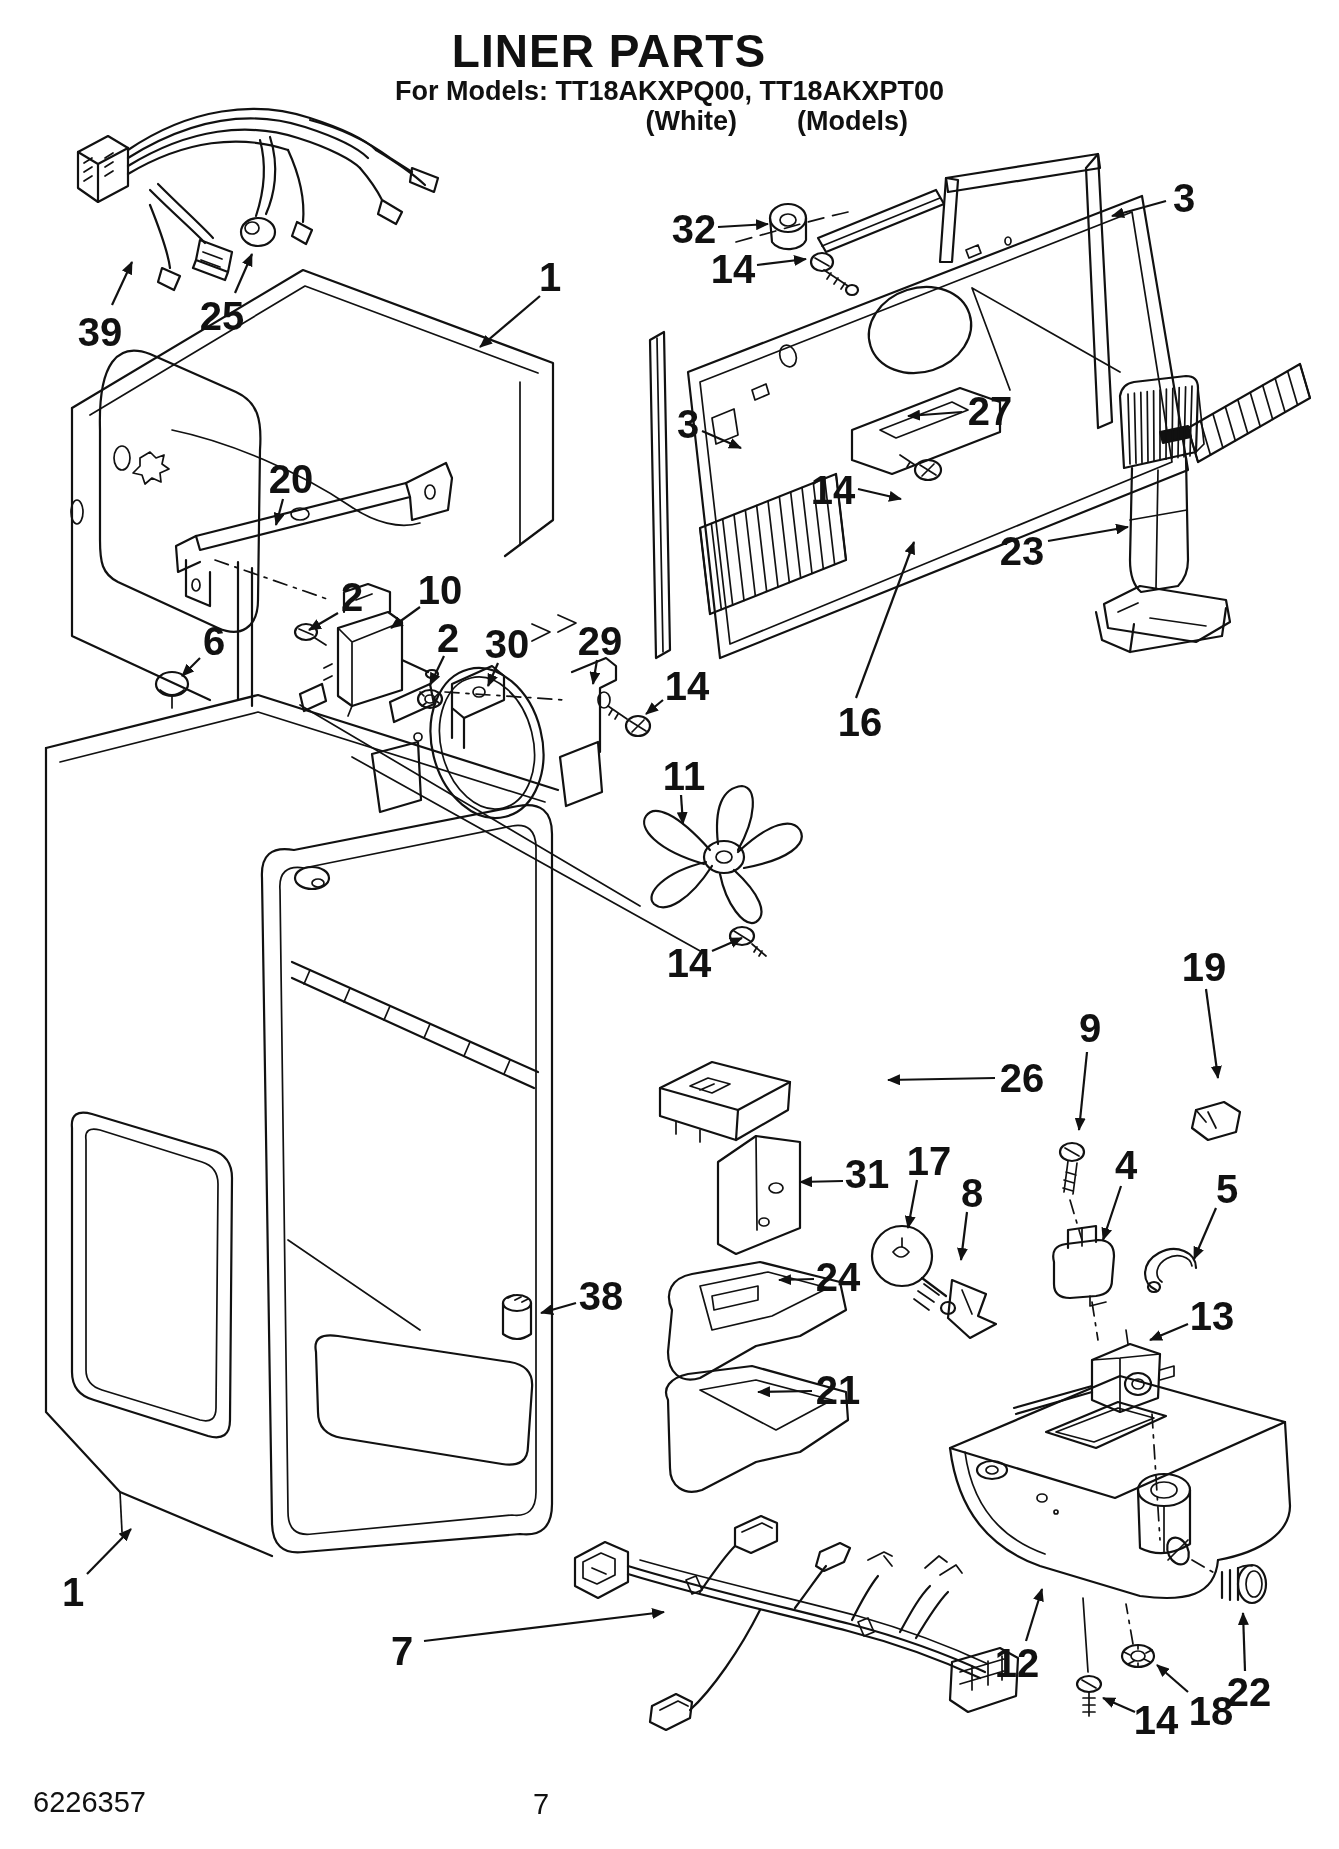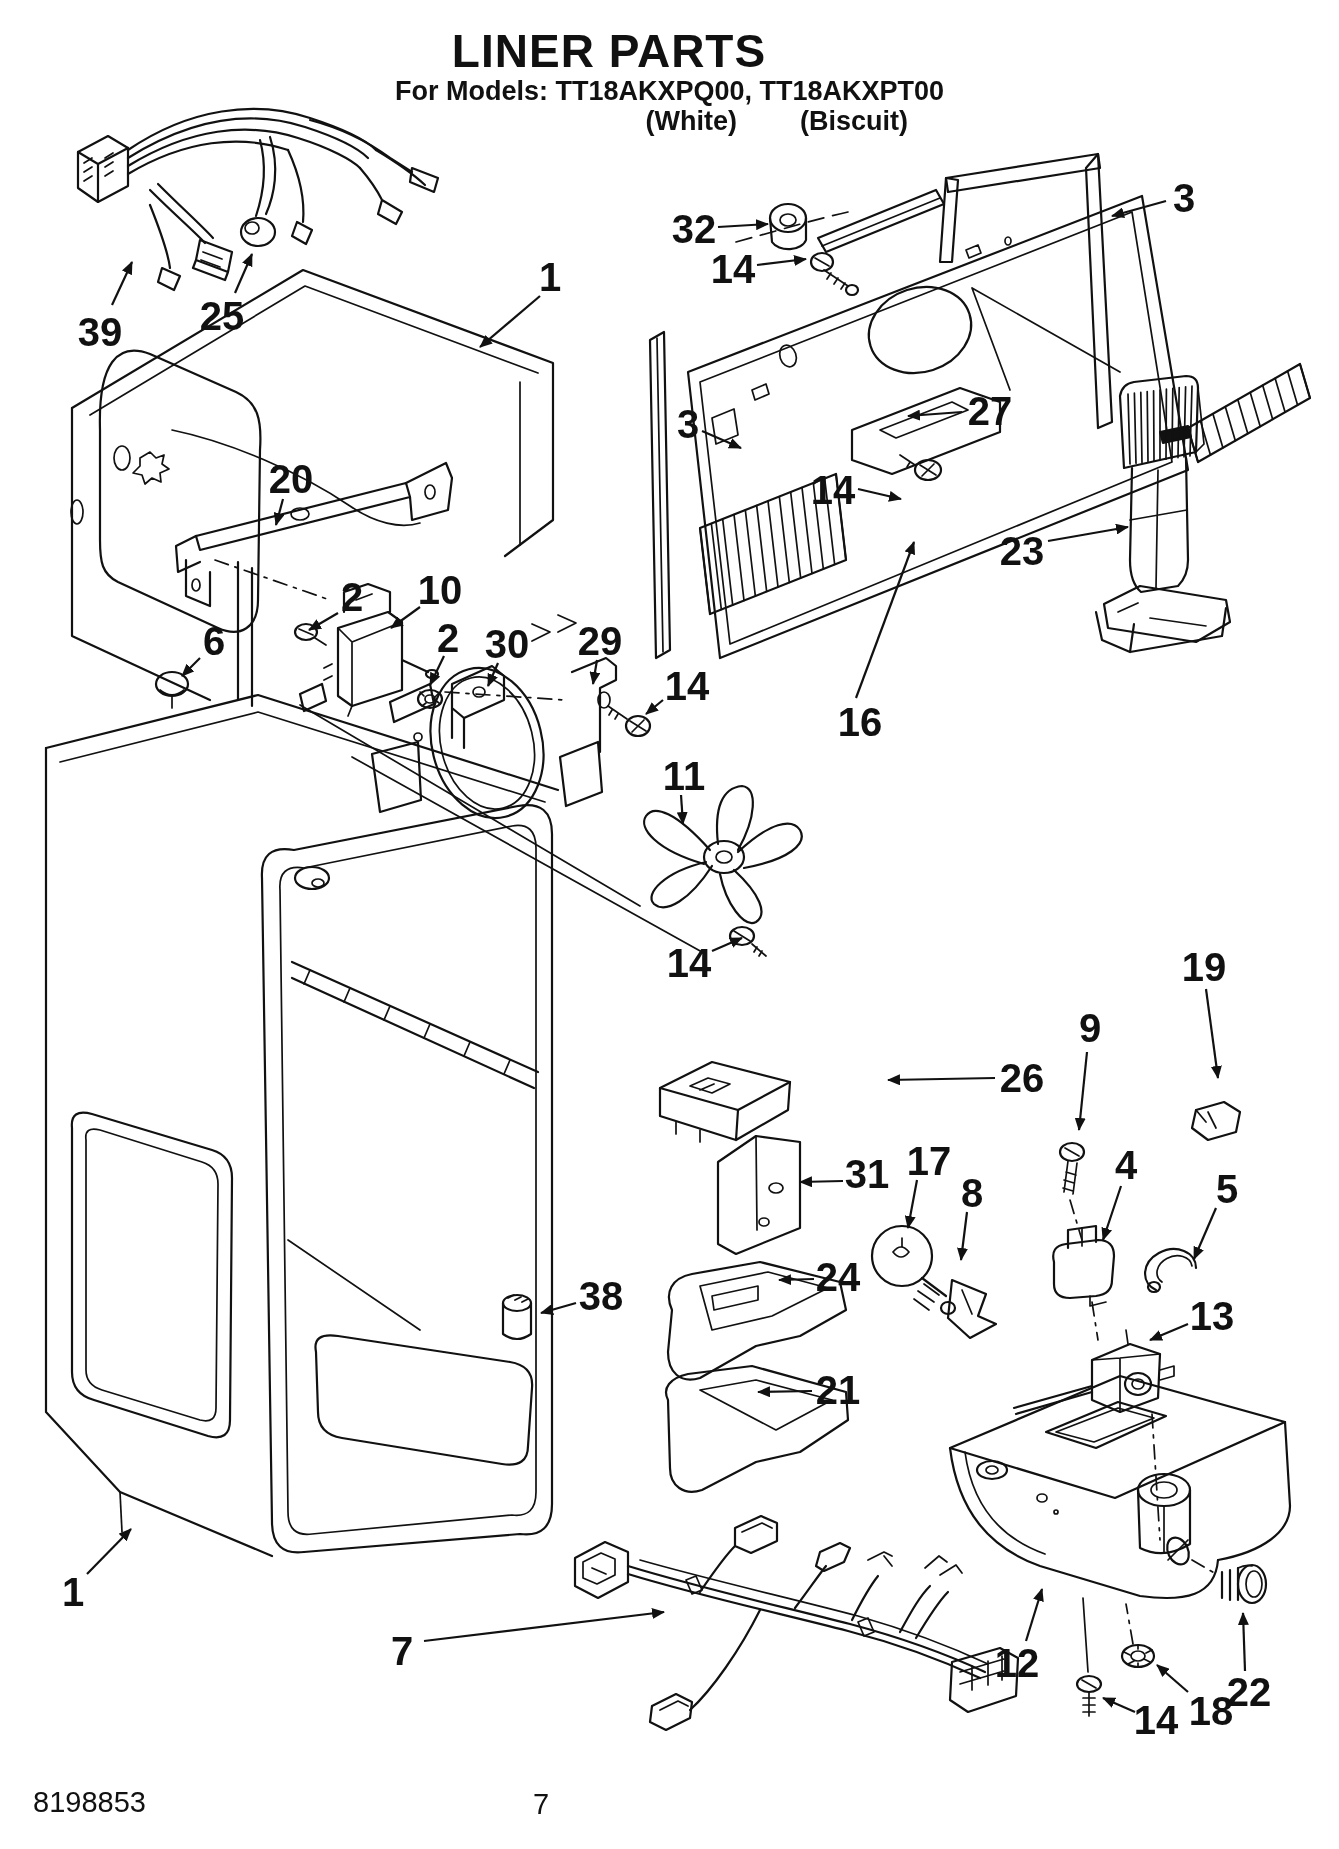--- a/index.html
+++ b/index.html
@@ -404,15 +404,15 @@
         <text x="402" y="1651" text-anchor="middle" dominant-baseline="central" font-size="40" fill="#111111">7</text>
         <line x1="87" y1="1574" x2="131" y2="1529" stroke="#111111" stroke-width="2.2" marker-end="url(#ah)"></line>
         <text x="73" y="1592" text-anchor="middle" dominant-baseline="central" font-size="40" fill="#111111">1</text>
       </g>
 </svg>
 </div>
 
 <div class="title">LINER PARTS</div>
 <div class="subtitle">For Models: TT18AKXPQ00, TT18AKXPT00</div>
 <div class="finish finish-left">(White)</div>
-<div class="finish finish-right">(Biscuit)</div>
-<div class="doc-number">8198853</div>
+<div class="finish finish-right">(Models)</div>
+<div class="doc-number">6226357</div>
 <div class="page-number">7</div>
 
 </body></html>

